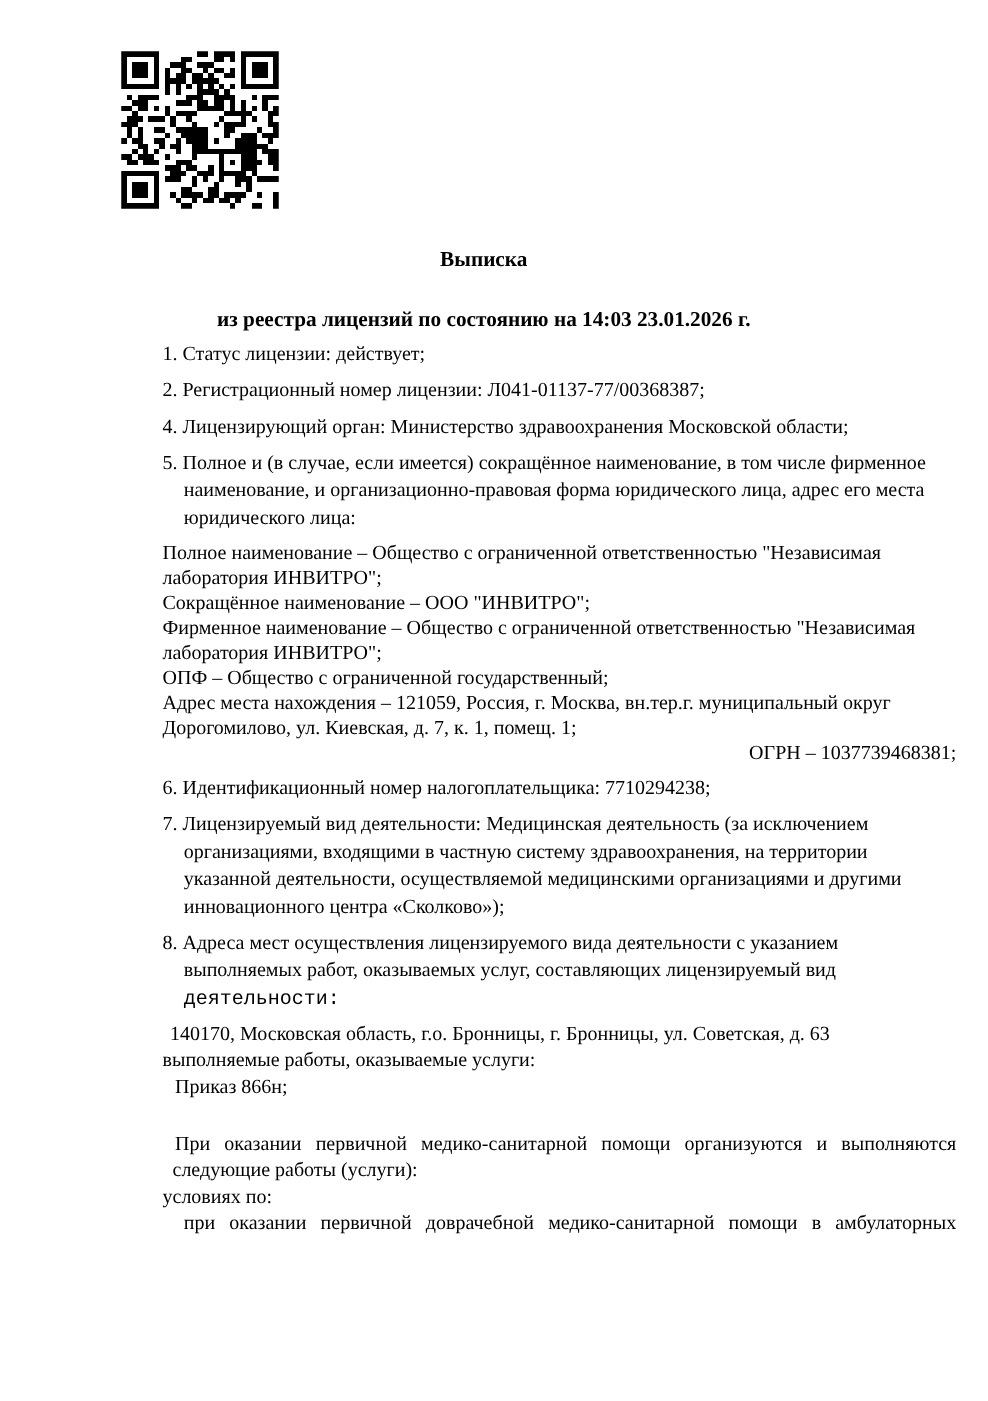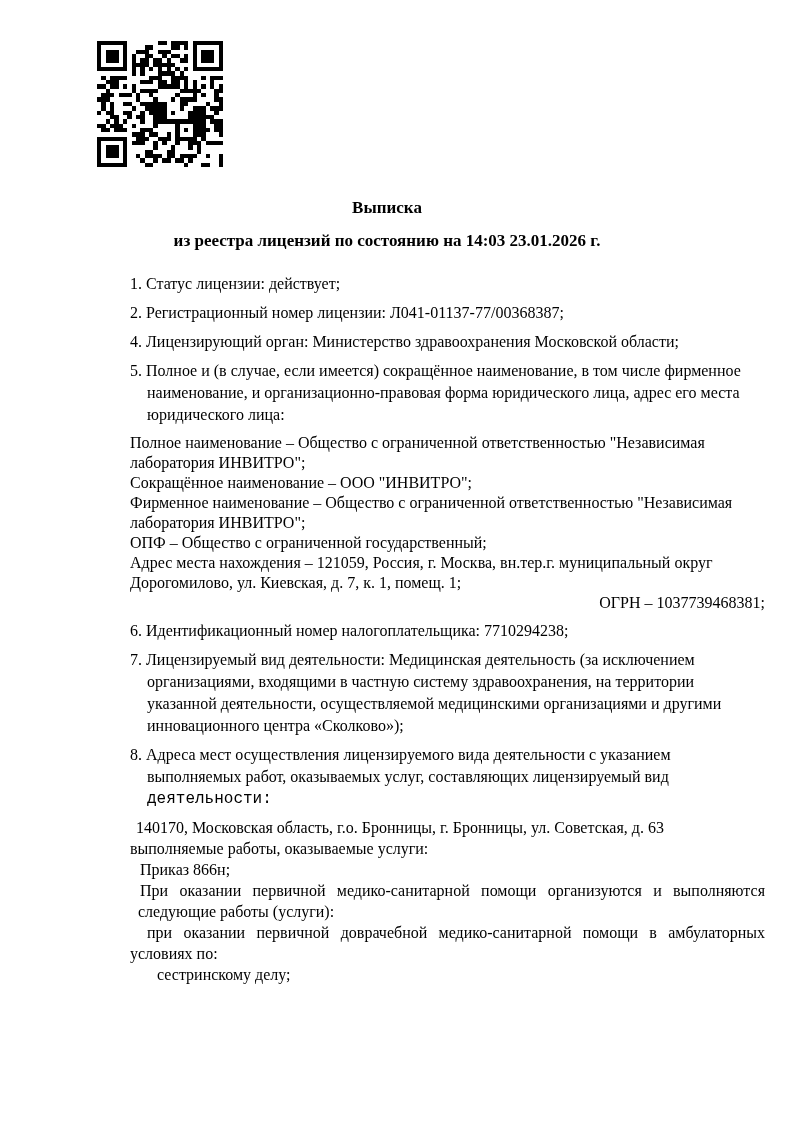--- a/index.html
+++ b/index.html
@@ -16,21 +16,21 @@
     width:126px;height:126px;
   }
   .title-line{
     position:absolute;left:0;right:16px;
     text-align:center;
     font-weight:bold;
     font-size:17px;line-height:24px;
     white-space:nowrap;
   }
   .title-1{top:196px;}
-  .title-2{top:229px;}
+  .title-2{top:244px;}
   .content{
     position:absolute;left:130px;top:273px;
     width:635px;
   }
   .para{margin:0 0 7px 0;}
   .para:last-child{margin-bottom:0;}
   .line{
     font-size:16px;line-height:22px;
     white-space:nowrap;
   }
@@ -502,20 +502,20 @@
       </div>
       <div class="para">
         <div class="line" style="padding-left: 0px;">8. Адреса мест осуществления лицензируемого вида деятельности с указанием</div>
         <div class="line" style="padding-left: 17px;">выполняемых работ, оказываемых услуг, составляющих лицензируемый вид</div>
         <div class="line" style="padding-left: 17px; font-family: Liberation Mono, monospace;">деятельности:</div>
       </div>
       <div class="para works">
         <div class="line" style="padding-left: 6px;">140170, Московская область, г.о. Бронницы, г. Бронницы, ул. Советская, д. 63</div>
         <div class="line" style="padding-left: 0px;">выполняемые работы, оказываемые услуги:</div>
         <div class="line" style="padding-left: 10px;">Приказ 866н;</div>
-        <div class="line jline" style="padding-left: 10px;">При оказании первичной медико-санитарной помощи организуются и выполняются</div>
+        <div class="line jline" style="padding-left: 10px; margin-top: 25px;">При оказании первичной медико-санитарной помощи организуются и выполняются</div>
         <div class="line" style="padding-left: 8px;">следующие работы (услуги):</div>
+        <div class="line" style="padding-left: 0px;">условиях по:</div>
         <div class="line jline" style="padding-left: 17px;">при оказании первичной доврачебной медико-санитарной помощи в амбулаторных</div>
-        <div class="line" style="padding-left: 0px;">условиях по:</div>
         <div class="line" style="padding-left: 27px;">сестринскому делу;</div>
       </div>
     </div>
 </div>
 
 </body></html>

